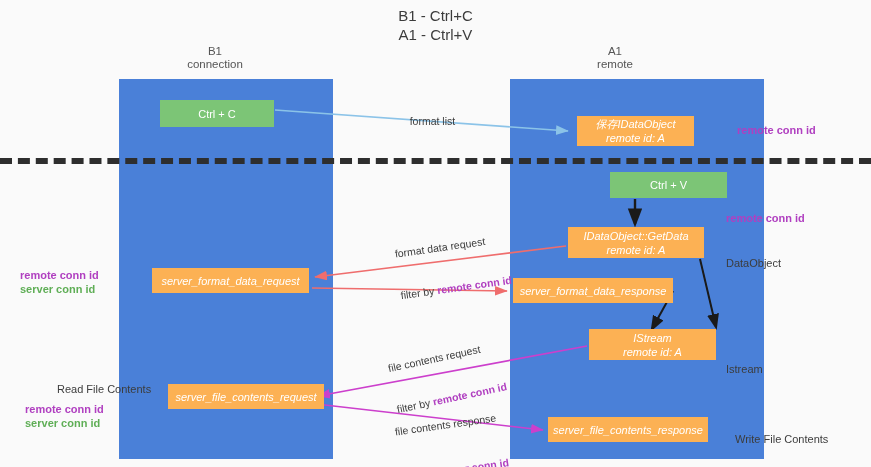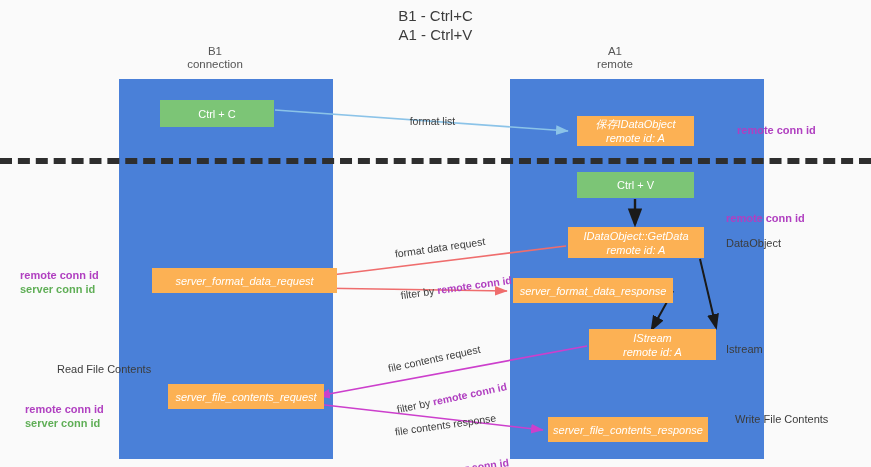--- a/index.html
+++ b/index.html
@@ -38,33 +38,33 @@
     position:absolute;box-sizing:border-box;
     display:flex;align-items:center;justify-content:center;
     text-align:center;color:#ffffff;font-size:11px;line-height:14px;
     white-space:pre;
   }
   .box.green{background:#7cc576;}
   .box.orange{background:#fcb154;font-style:italic;}
 
   .b-ctrlc{left:160px;top:100px;width:114px;height:27px;}
   .b-saveobj{left:577px;top:116px;width:117px;height:30px;}
-  .b-ctrlv{left:577px;top:172px;width:117px;height:26px;}
+  .b-ctrlv{left:610px;top:172px;width:117px;height:26px;}
   .b-getdata{left:568px;top:227px;width:136px;height:31px;}
-  .b-sfdreq{left:152px;top:268px;width:185px;height:25px;}
+  .b-sfdreq{left:152px;top:268px;width:157px;height:25px;}
   .b-sfdresp{left:513px;top:278px;width:160px;height:25px;}
   .b-istream{left:589px;top:329px;width:127px;height:31px;}
   .b-sfcreq{left:168px;top:384px;width:156px;height:25px;}
   .b-sfcresp{left:548px;top:417px;width:160px;height:25px;}
 
   .side{
     position:absolute;font-size:11px;line-height:14px;white-space:pre;
   }
   .side.magenta{color:#b03fc0;font-weight:bold;}
-  .side.plain{color:#3c3c3c;}
+  .side.plain{color:#3c3c3c;margin-top:20px;}
   .side.green{color:#5fae56;font-weight:bold;}
 
   .s-rcid1{left:737px;top:123px;}
   .s-rcid2{left:726px;top:211px;}
   .s-dataobject{left:726px;top:236px;}
   .s-istream{left:726px;top:342px;}
   .s-write{left:735px;top:412px;}
 
   .s-left1-a{left:20px;top:268px;}
   .s-left1-b{left:20px;top:282px;}

